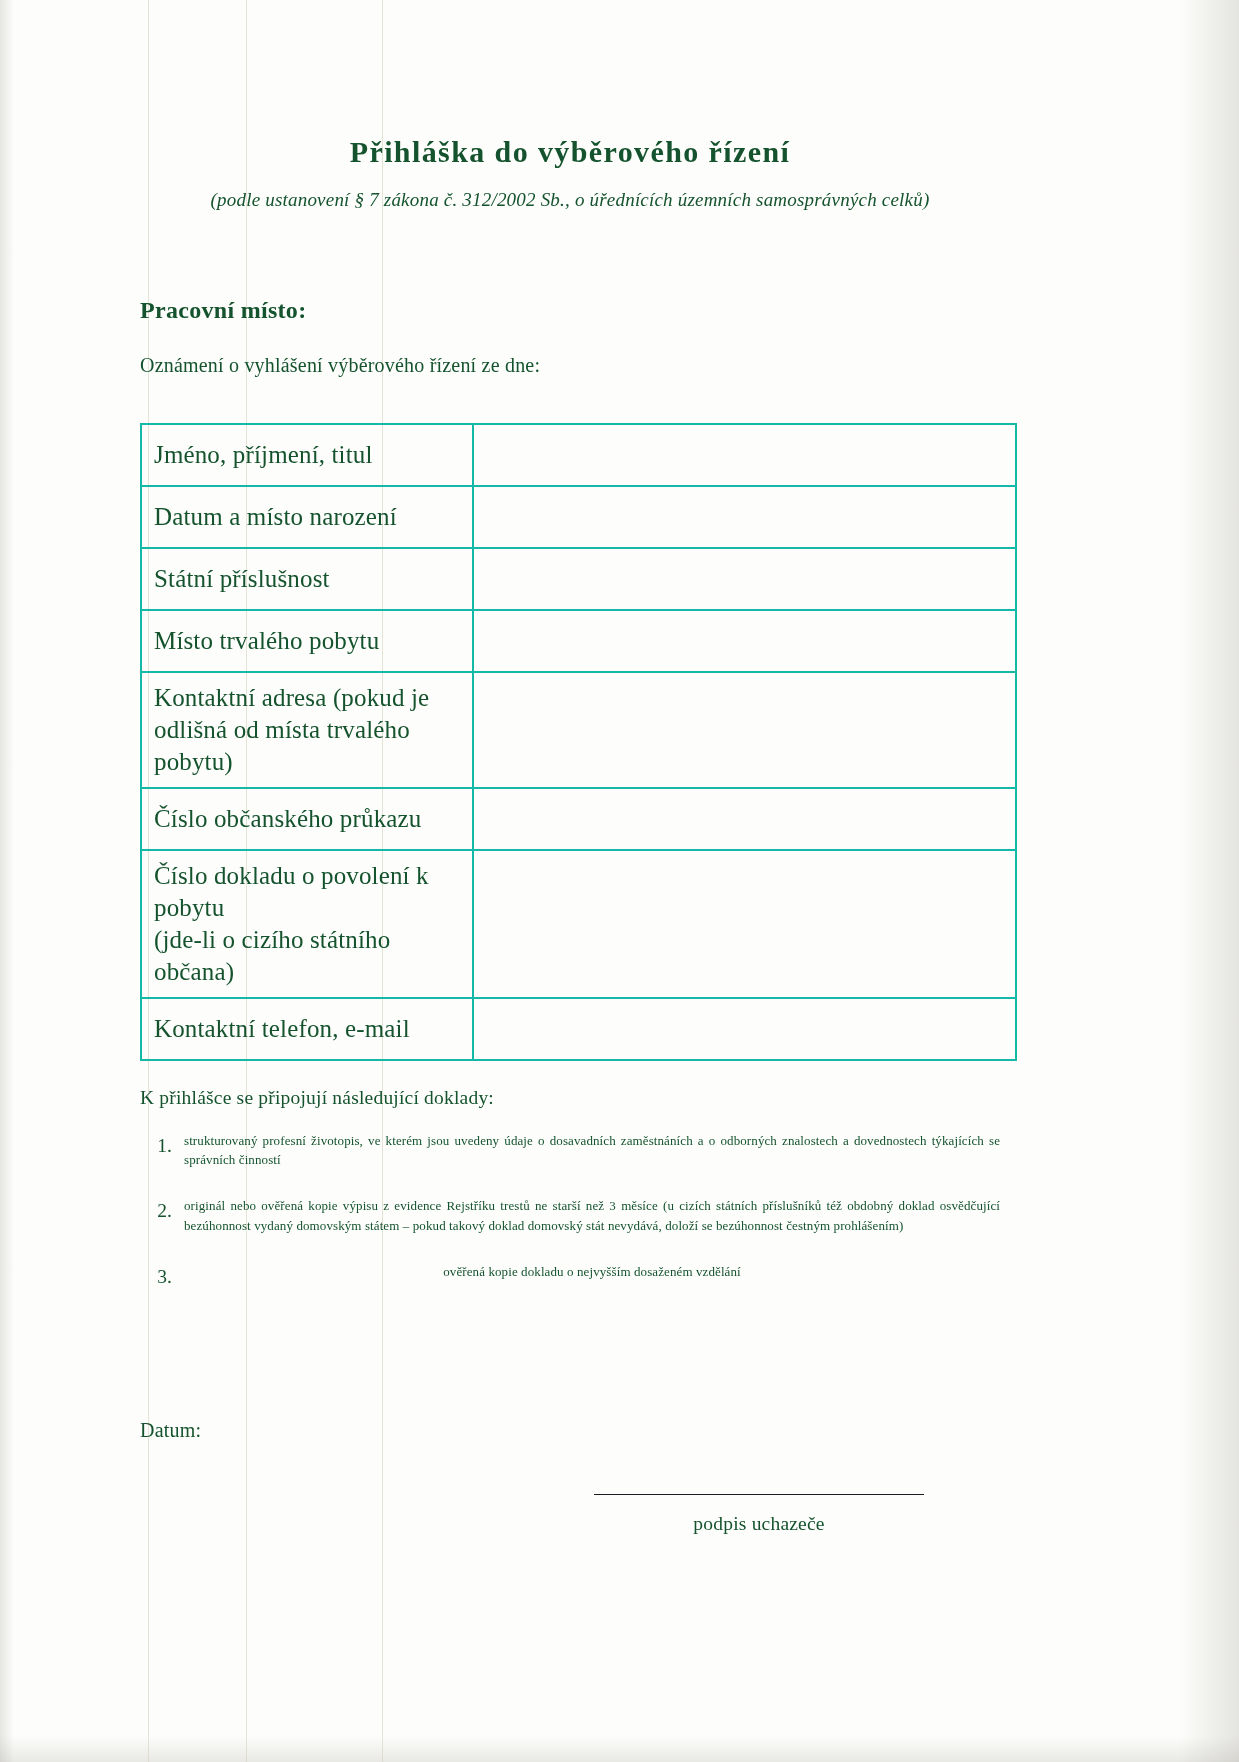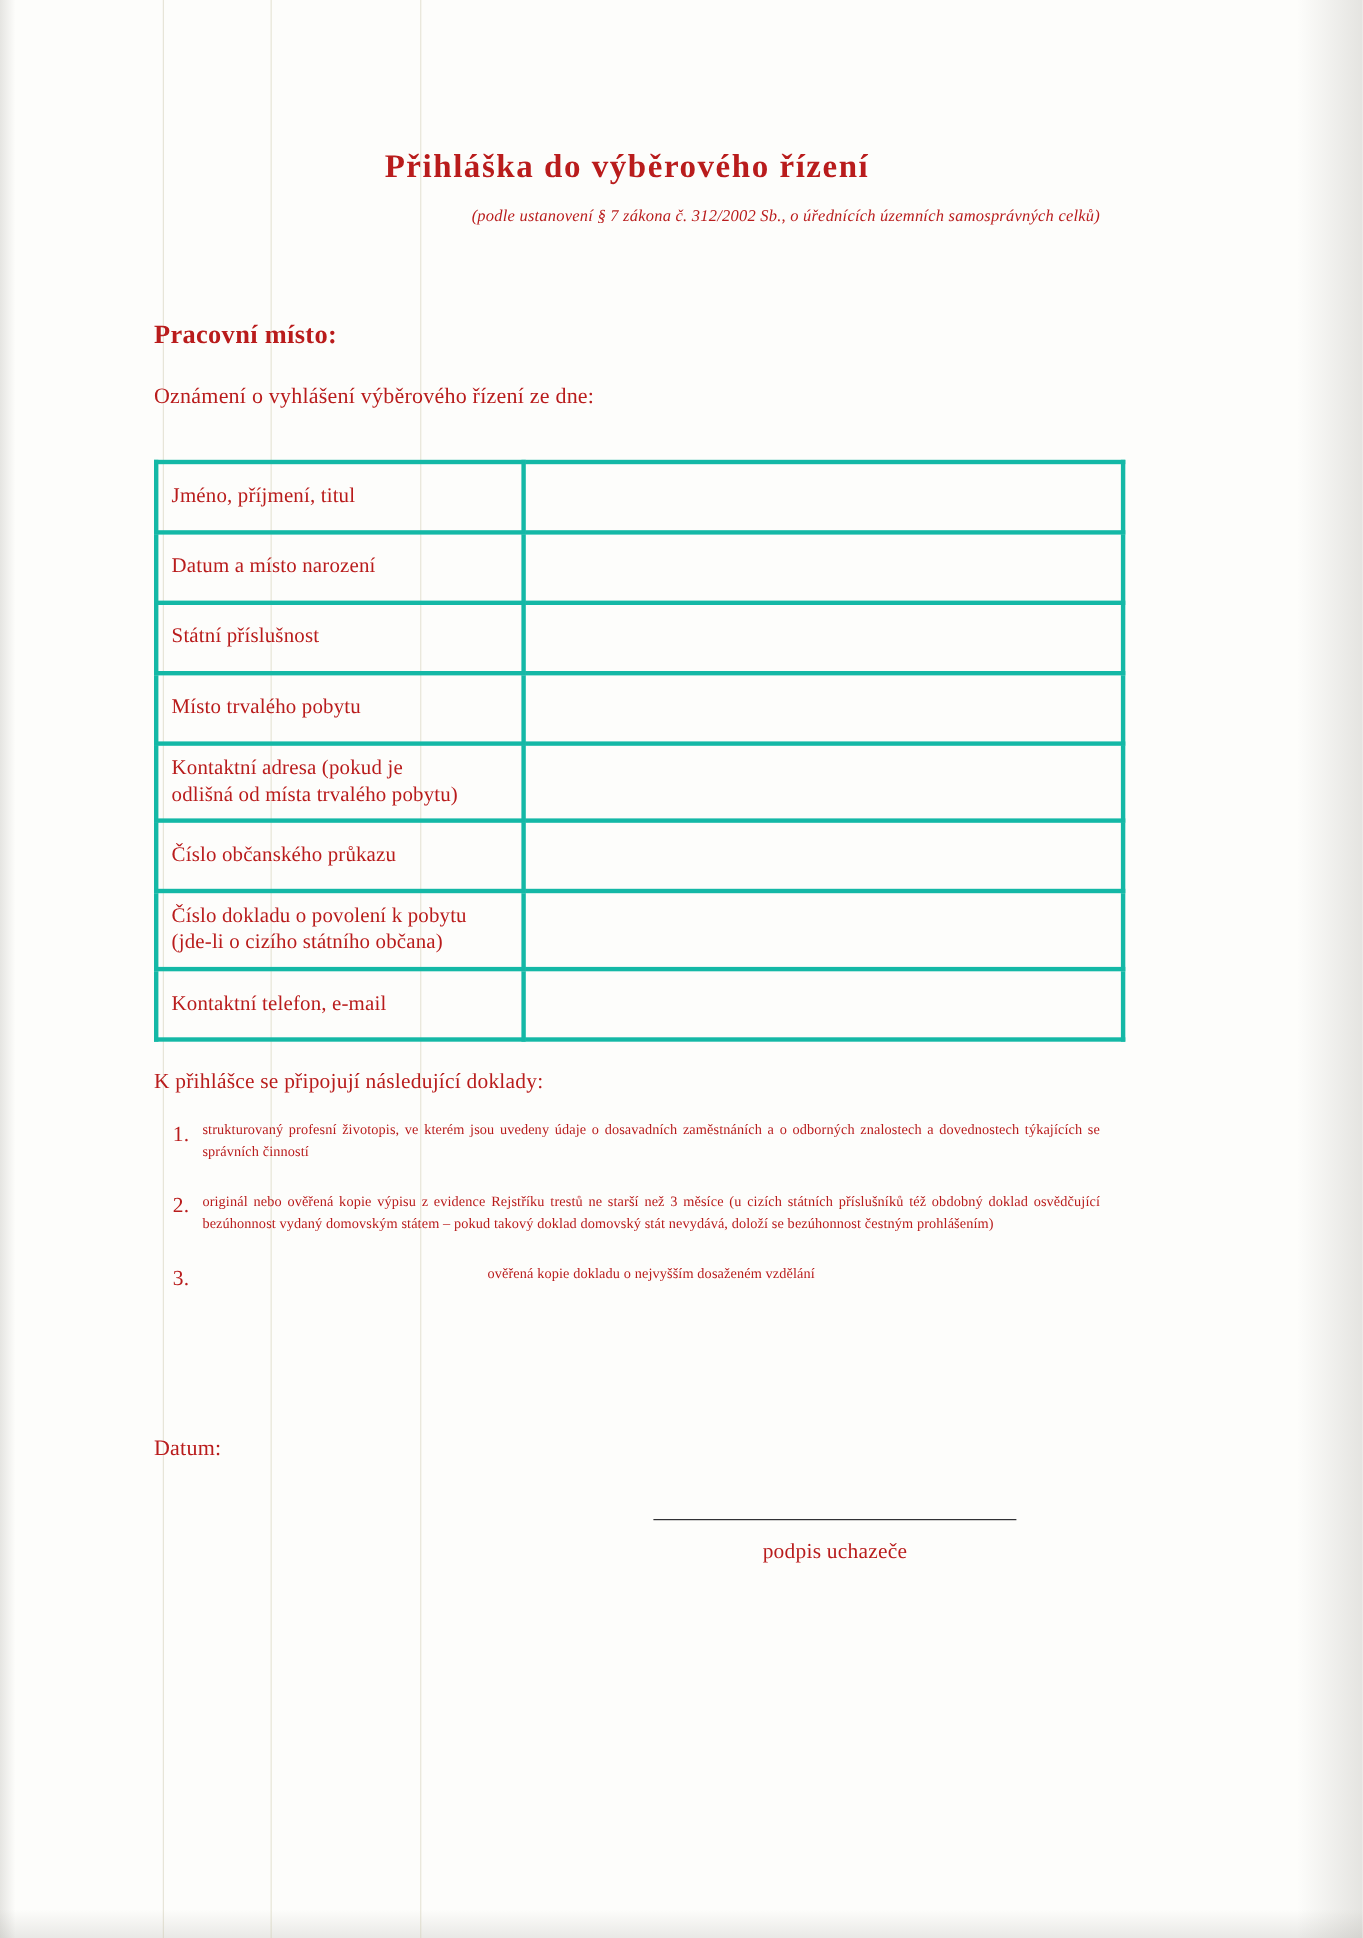--- a/index.html
+++ b/index.html
@@ -7,21 +7,21 @@
     padding: 0;
     background: #ffffff;
   }
   .page {
     position: relative;
     width: 1239px;
     height: 1762px;
     margin: 0 auto;
     background: #fdfdfb;
     font-family: "Liberation Serif", "DejaVu Serif", serif;
-    color: #b91c1c;
+    color: #14532d;
     overflow: hidden;
   }
   
   .scan-band {
     position: absolute;
     top: 0;
     bottom: 0;
     width: 1px;
     background: rgba(210, 205, 180, 0.55);
     pointer-events: none;
@@ -63,22 +63,22 @@
     padding-top: 134px;
     text-align: center;
     font-size: 30px;
     font-weight: bold;
     letter-spacing: 1.4px;
     line-height: 1.2;
   }
   .doc-subtitle {
     margin: 0;
     padding-top: 18px;
-    text-align: right;
-    font-size: 15px;
+    text-align: center;
+    font-size: 19px;
     font-style: italic;
     letter-spacing: 0.2px;
     line-height: 1.3;
   }
 
   .section-label {
     margin: 0;
     padding-top: 84px;
     font-size: 24px;
     font-weight: bold;
@@ -91,22 +91,22 @@
     letter-spacing: 0.2px;
   }
 
   table.form-table {
     margin-top: 46px;
     border-collapse: collapse;
     width: 847px;
     table-layout: fixed;
   }
   table.form-table td {
-    border: 4px solid #14b8a6;
-    font-size: 19px;
+    border: 2px solid #14b8a6;
+    font-size: 25px;
     line-height: 1.28;
     vertical-align: middle;
     padding: 9px 0 9px 12px;
     letter-spacing: 0.15px;
   }
   td.label-cell { width: 318px; }
   td.value-cell { width: 529px; }
   tr.single-line td { height: 42px; }
   tr.double-line td { height: 44px; }
   .cell-line { display: block; }

